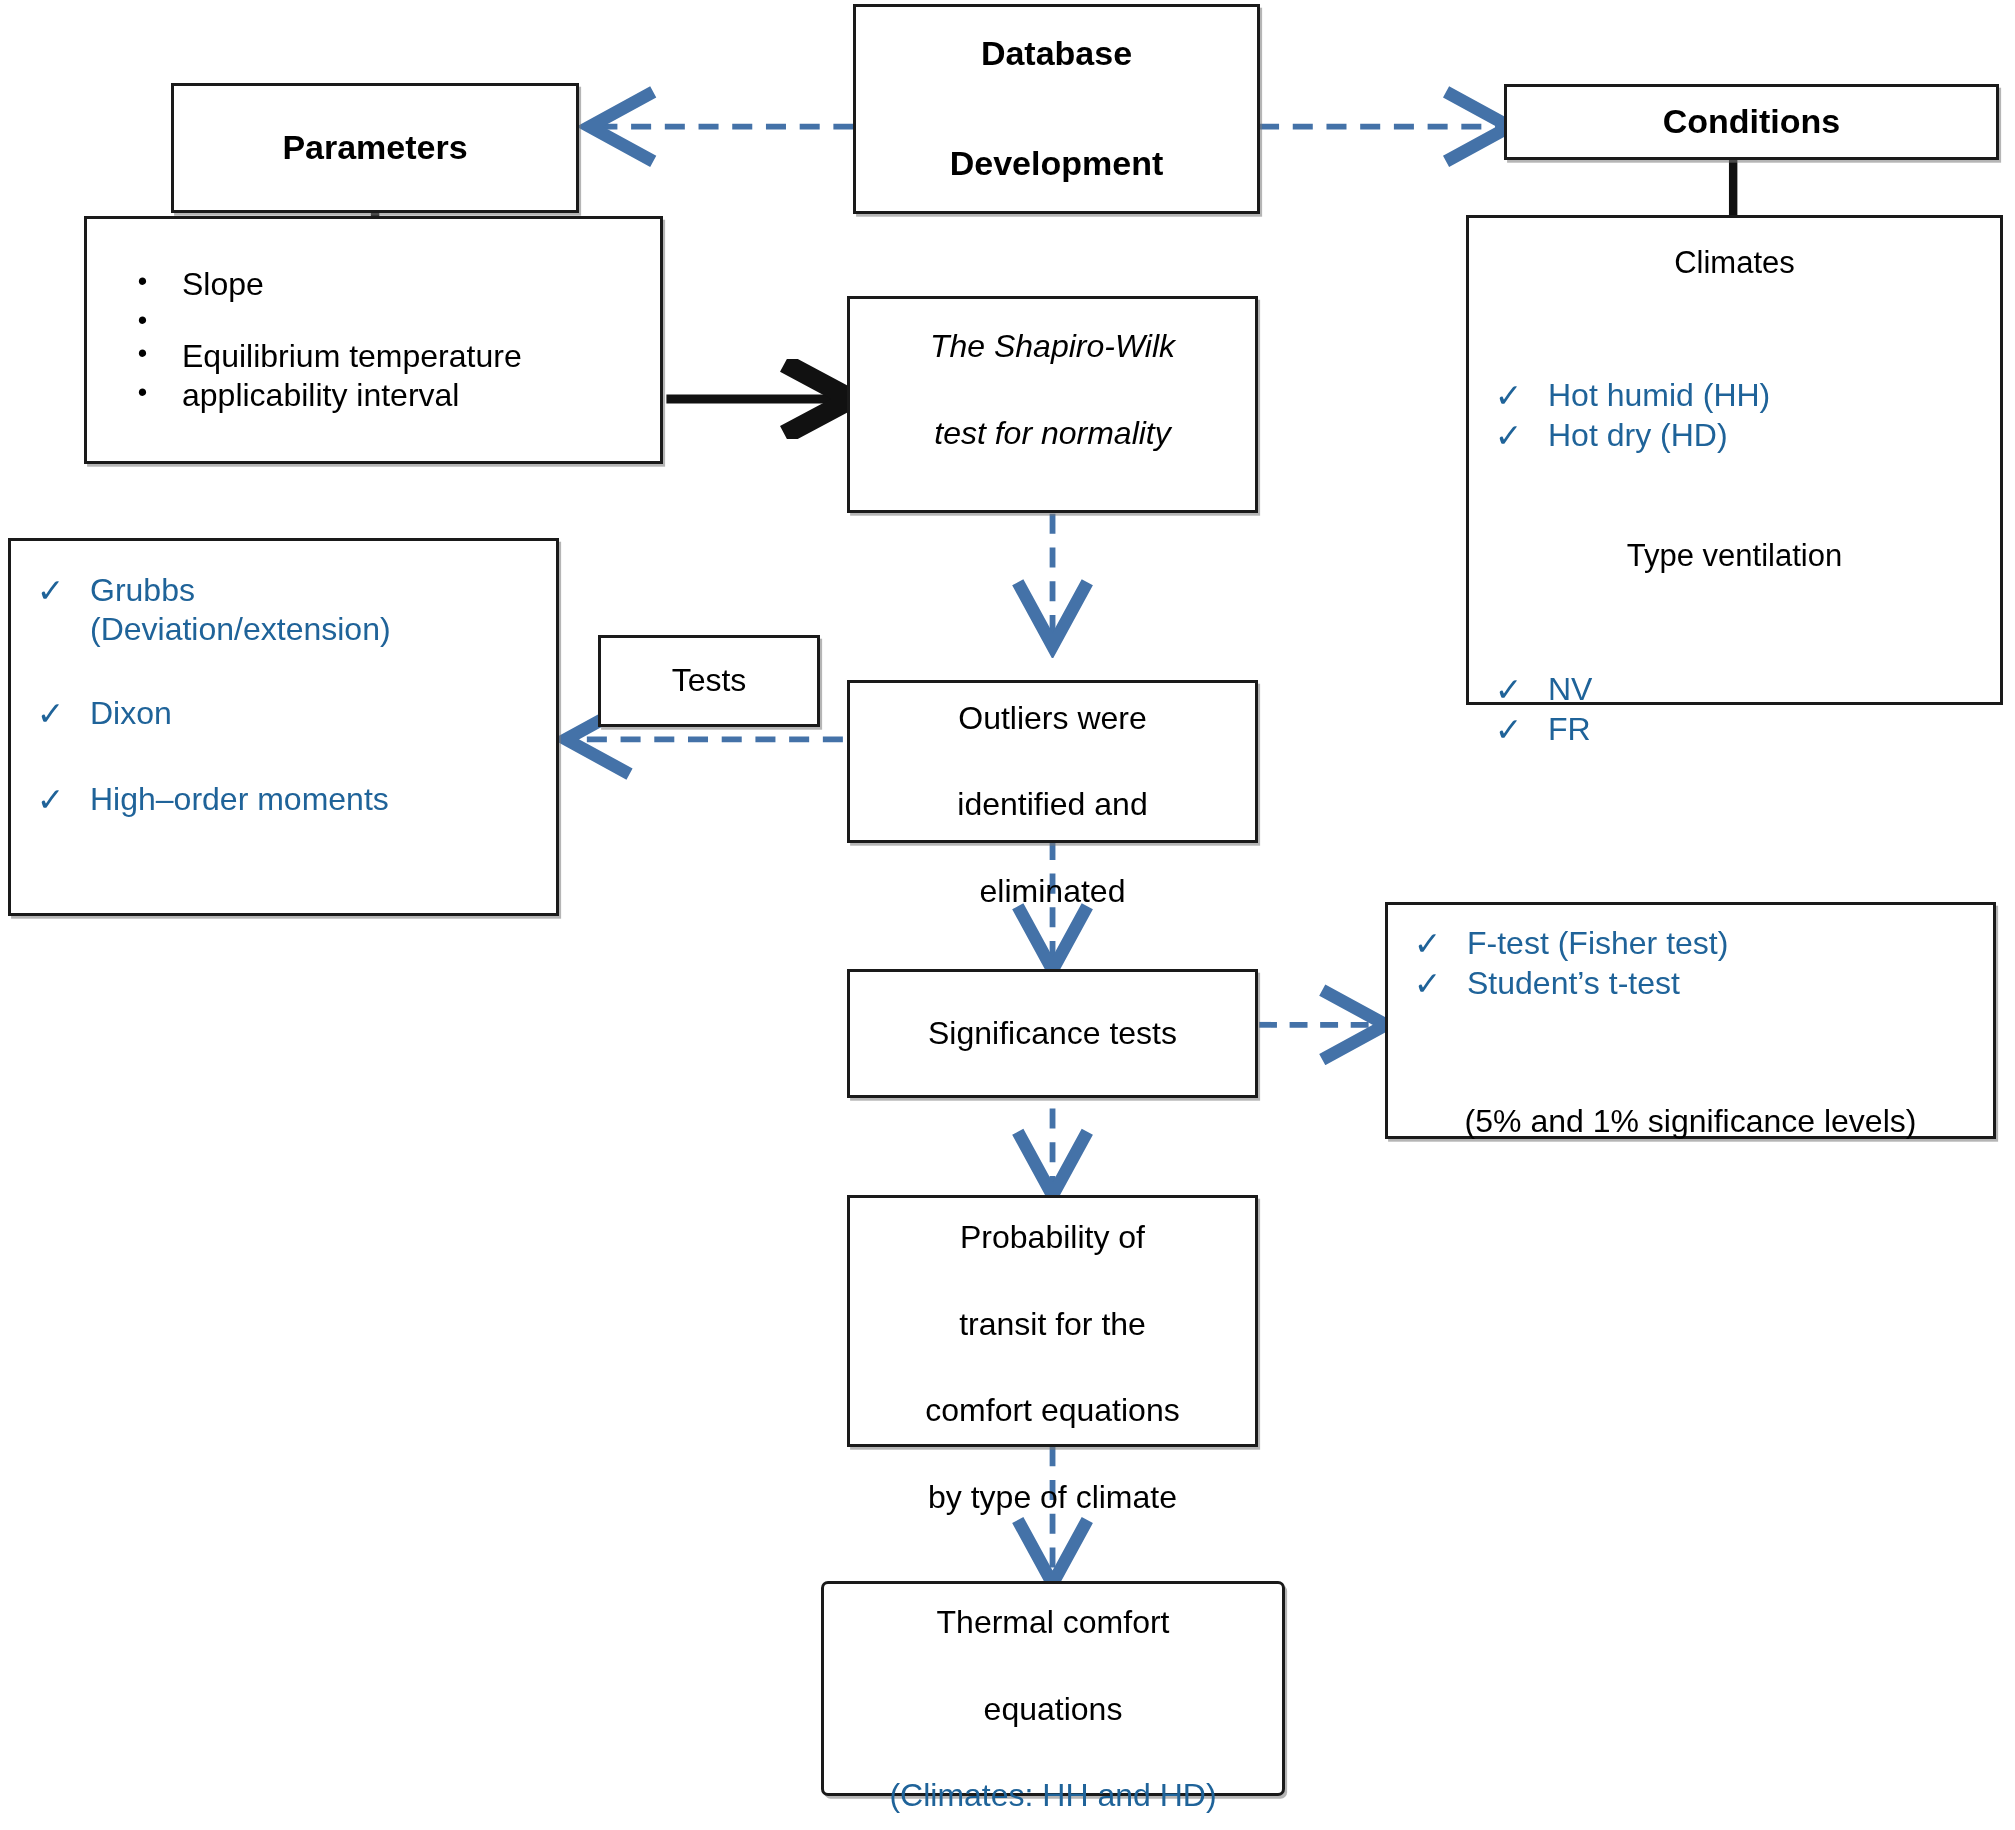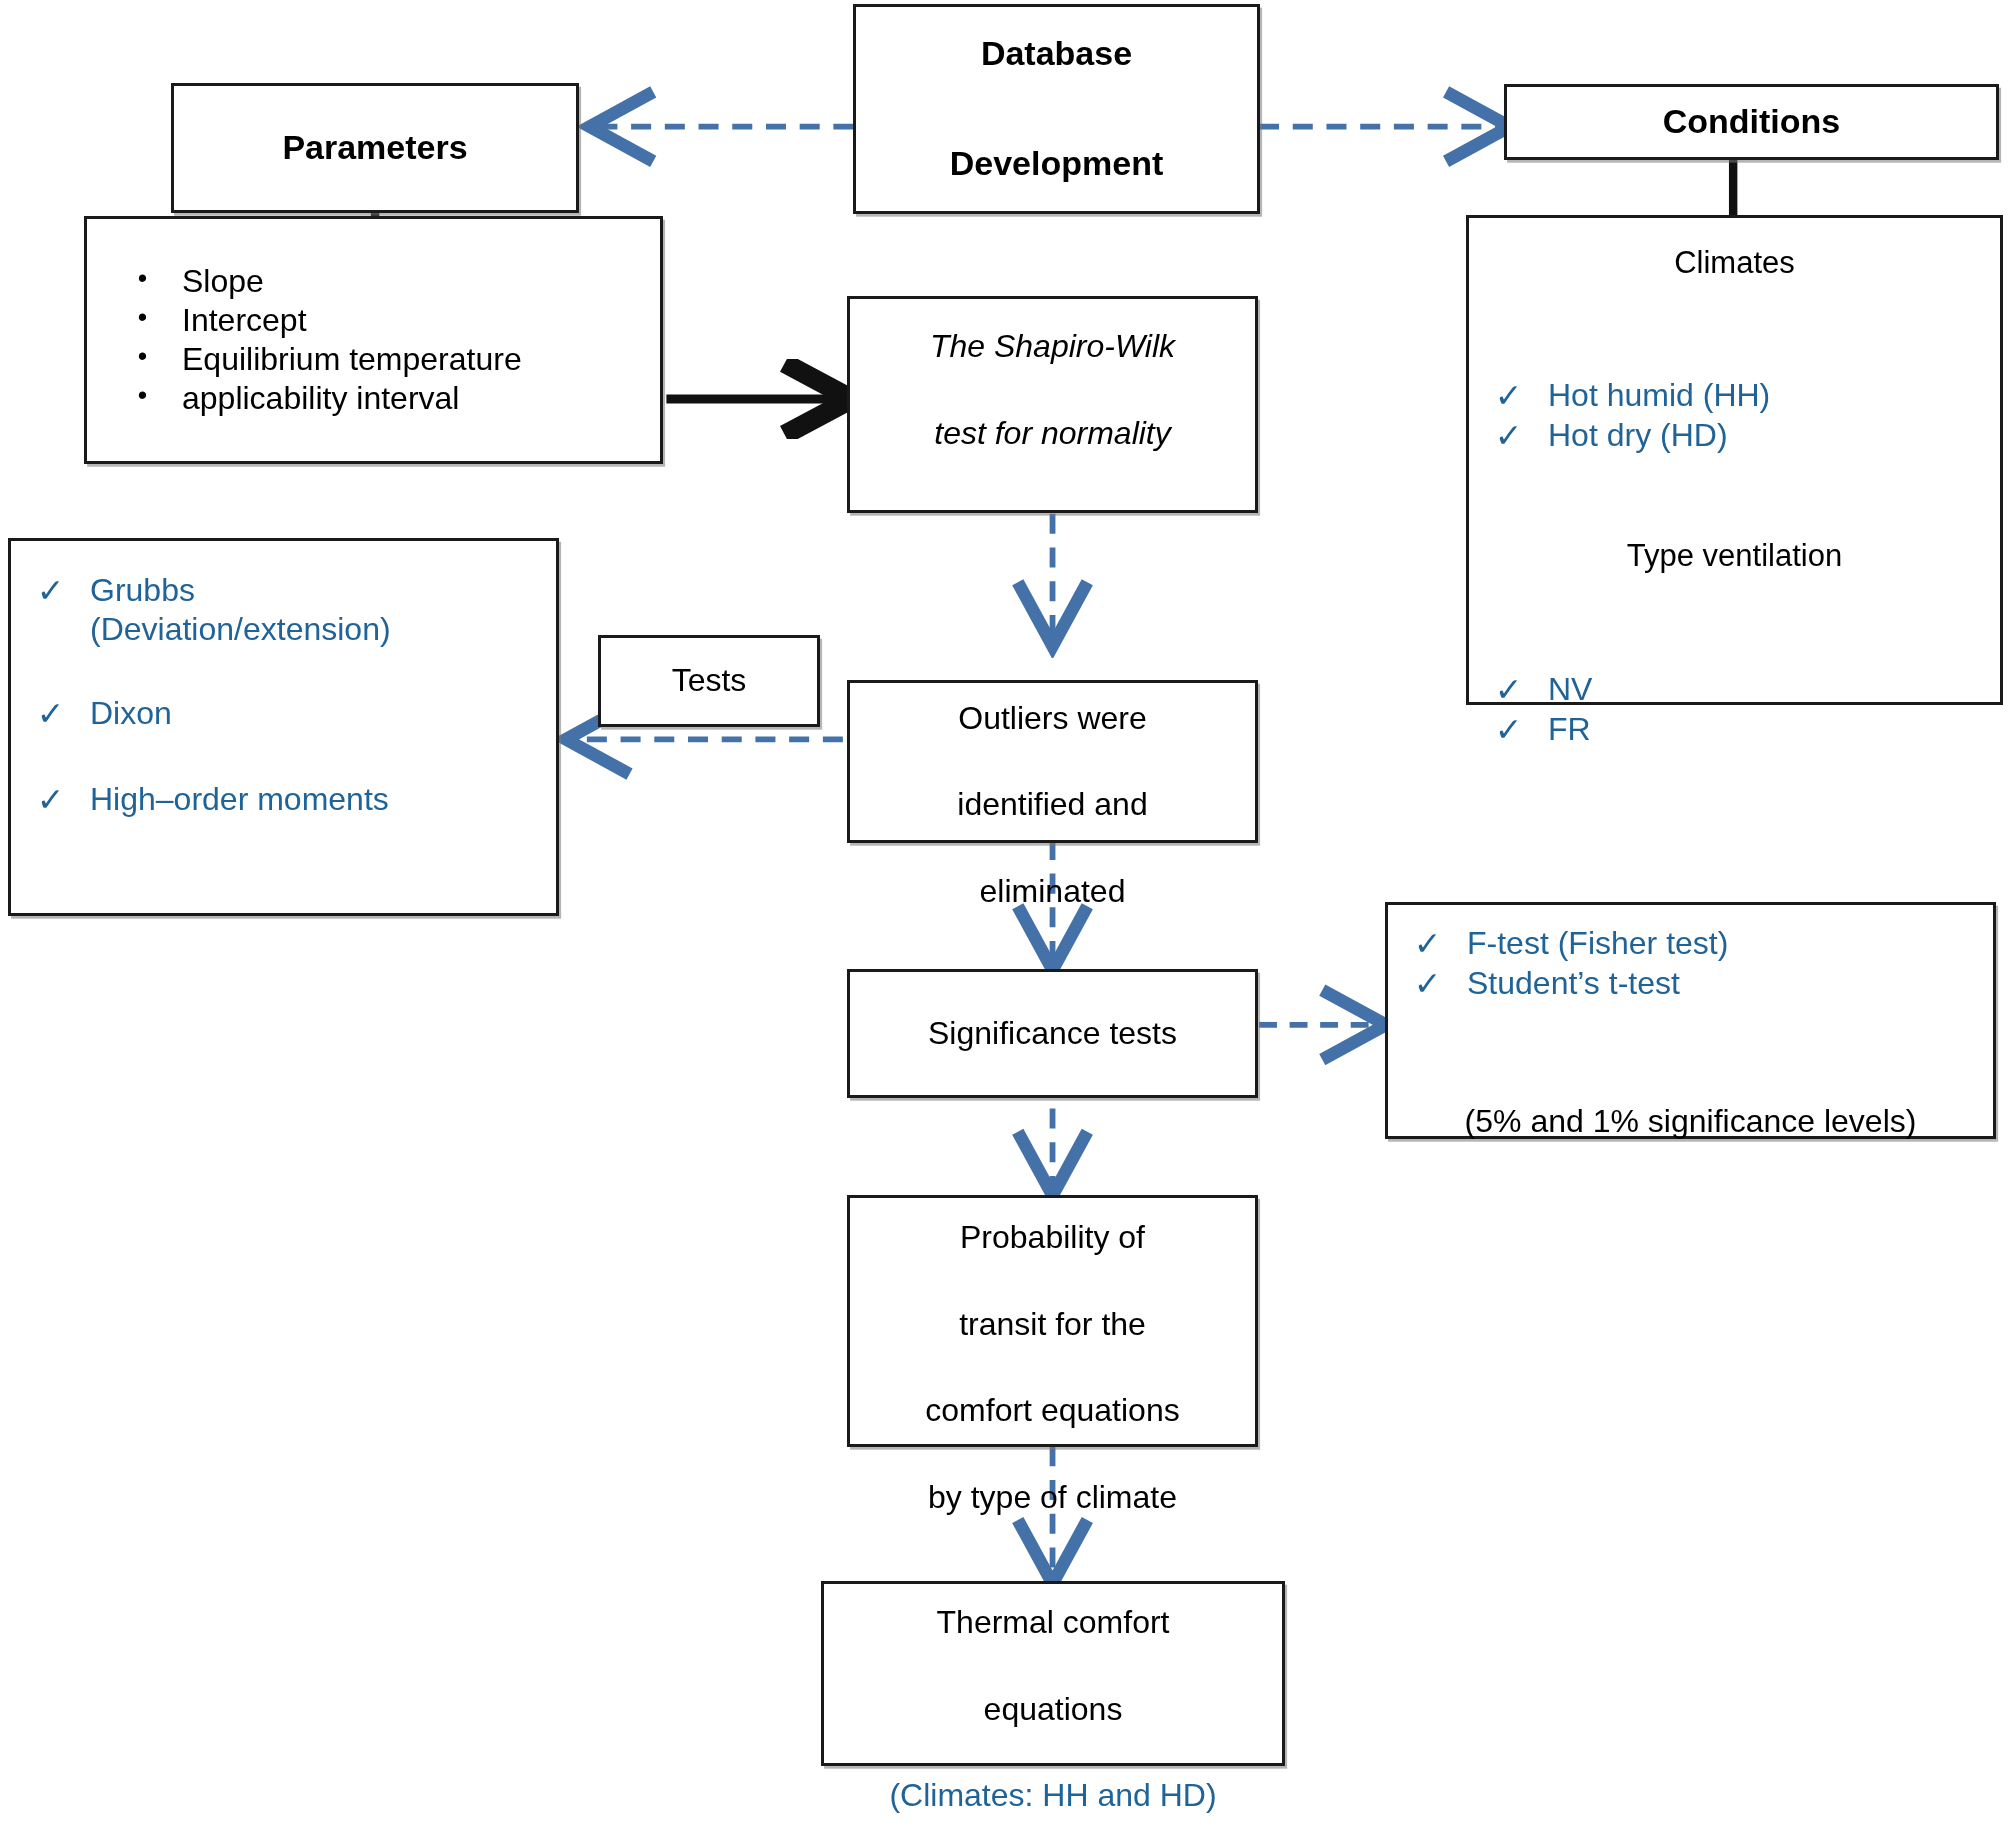--- a/index.html
+++ b/index.html
@@ -145,21 +145,20 @@
   </div>
 
   <div class="box shadow" style="left:84px; top:216px; width:579px; height:248px; justify-content:center;">
     <ul class="lst" style="padding:0 16px;">
       <li class="li-row">
         <span class="mk bullet">•</span>
         <span class="li-txt">Slope</span>
       </li>
       <li class="li-row">
         <span class="mk bullet">•</span>
-        <span class="li-txt">Intercept</span>
       </li>
       <li class="li-row">
         <span class="mk bullet">•</span>
         <span class="li-txt">Equilibrium temperature</span>
       </li>
       <li class="li-row">
         <span class="mk bullet">•</span>
         <span class="li-txt">applicability interval</span>
       </li>
     </ul>
@@ -248,21 +247,21 @@
     <div class="plain" style="margin-top:51px;">(5% and 1% significance levels)</div>
   </div>
 
   <div class="box shadow" style="left:847px; top:1195px; width:411px; height:252px; justify-content:flex-start;">
     <div class="plain" style="margin-top:19px;">Probability of</div>
     <div class="plain">transit for the</div>
     <div class="plain">comfort equations</div>
     <div class="plain">by type of climate</div>
   </div>
 
-  <div class="box shadow" style="left:821px; top:1581px; width:464px; height:185px; justify-content:flex-start;">
+  <div class="box shadow" style="left:821px; top:1581px; width:464px; height:215px; justify-content:flex-start;border-radius:7px;">
     <div class="plain" style="margin-top:18px;">Thermal comfort</div>
     <div class="plain">equations</div>
     <div class="plain blue">(Climates: HH and HD)</div>
     <div class="title-bold" style="margin-top:38px;">RESULTS</div>
   </div>
 
 </div>
 
 
 </body></html>

